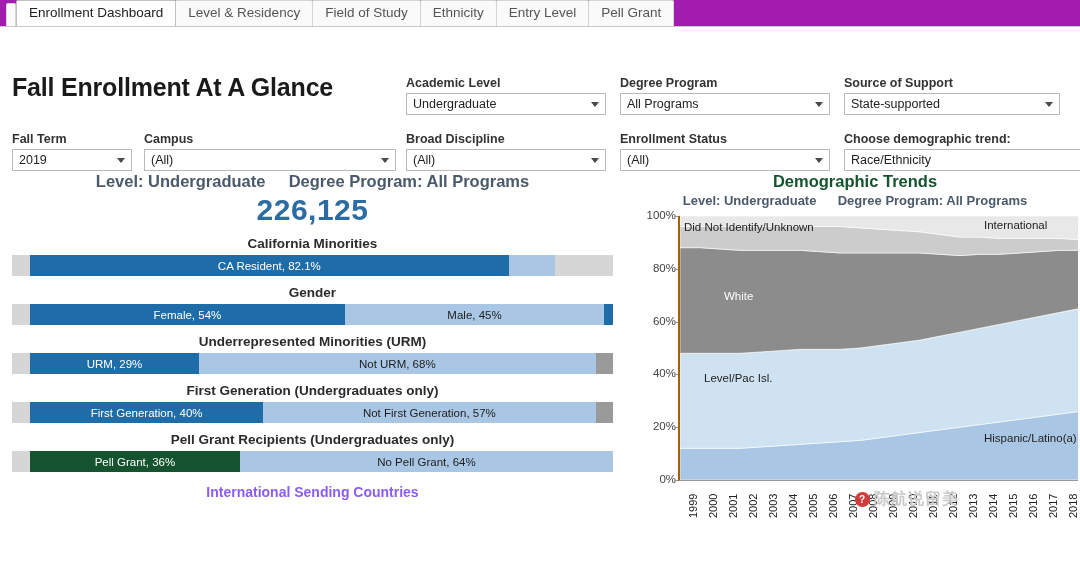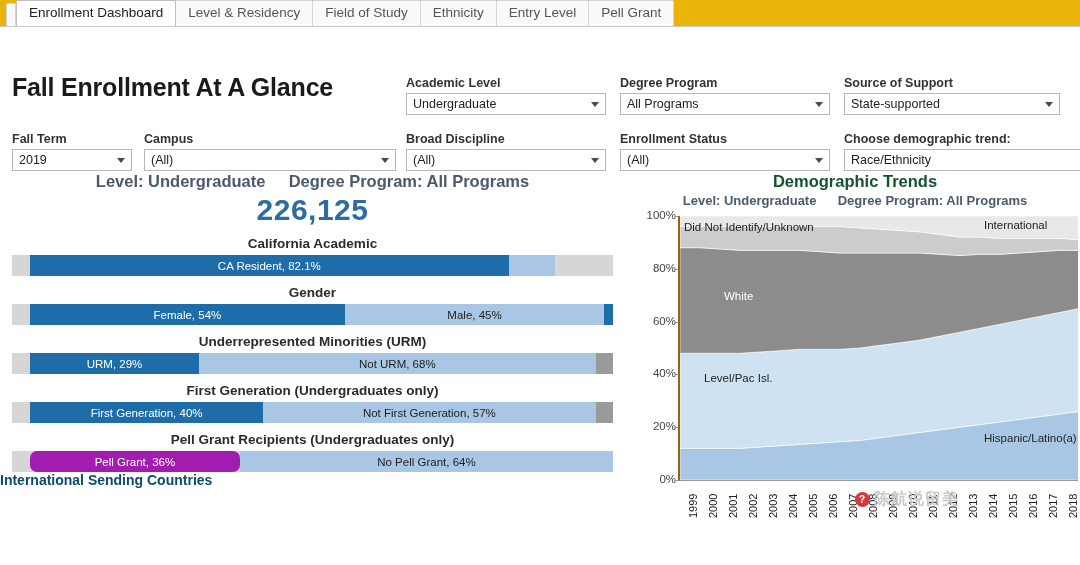--- a/index.html
+++ b/index.html
@@ -15,21 +15,21 @@
     overflow: hidden;
     position: relative;
   }
 
   
   .tabbar {
     display: flex;
     align-items: flex-end;
     height: 27px;
     border-bottom: 1px solid #c9c9c9;
-    background: #eab308;
+    background: #a21caf;
     padding-left: 6px;
     box-sizing: border-box;
   }
   .tab {
     font-size: 13.5px;
     color: #555;
     padding: 4px 12px 5px 12px;
     border: 1px solid #d5d5d5;
     border-bottom: none;
     background: #fafafa;
@@ -151,24 +151,25 @@
     display: flex;
     align-items: center;
     justify-content: center;
     font-size: 11.5px;
     color: #fff;
     white-space: nowrap;
     overflow: hidden;
   }
   .seg.light { color: #1d1d1d; }
   .lastlabel {
-    text-align: left;
+    text-align: center;
     font-size: 14px;
     font-weight: bold;
-    color: #0c4a6e;
+    color: #8b5cf6;
+    margin-top: 12px;
   }
 
   
   .right {
     position: absolute;
     left: 630px;
     top: 160px;
     width: 450px;
     height: 405px;
   }
@@ -347,21 +348,21 @@
 
 <div class="left">
   <div class="lvl-head">
     <span>Level: Undergraduate</span>
     <span class="sp"></span>
     <span>Degree Program: All Programs</span>
   </div>
   <div class="bignum">226,125</div>
 
   <div id="sections">
-      <div class="seclabel">California Academic</div>
+      <div class="seclabel">California Minorities</div>
       <div class="barwrap">
         <div class="seg" style="flex: 82.1 0 0px; background: rgb(31, 109, 168); color: rgb(255, 255, 255);">CA Resident, 82.1%</div>
         <div class="seg light" style="flex: 8 0 0px; background: rgb(169, 199, 228); color: rgb(29, 29, 29);"></div>
         <div class="seg light" style="flex: 9.9 0 0px; background: rgb(214, 214, 214); color: rgb(29, 29, 29);"></div>
       </div>
       <div class="seclabel">Gender</div>
       <div class="barwrap">
         <div class="seg" style="flex: 54 0 0px; background: rgb(31, 109, 168); color: rgb(255, 255, 255);">Female, 54%</div>
         <div class="seg light" style="flex: 44.5 0 0px; background: rgb(169, 199, 228); color: rgb(29, 29, 29);">Male, 45%</div>
         <div class="seg" style="flex: 1.5 0 0px; background: rgb(31, 109, 168); color: rgb(255, 255, 255);"></div>
@@ -373,21 +374,21 @@
         <div class="seg light" style="flex: 3 0 0px; background: rgb(154, 154, 154); color: rgb(29, 29, 29);"></div>
       </div>
       <div class="seclabel">First Generation (Undergraduates only)</div>
       <div class="barwrap">
         <div class="seg" style="flex: 40 0 0px; background: rgb(31, 109, 168); color: rgb(255, 255, 255);">First Generation, 40%</div>
         <div class="seg light" style="flex: 57 0 0px; background: rgb(169, 199, 228); color: rgb(29, 29, 29);">Not First Generation, 57%</div>
         <div class="seg light" style="flex: 3 0 0px; background: rgb(154, 154, 154); color: rgb(29, 29, 29);"></div>
       </div>
       <div class="seclabel">Pell Grant Recipients (Undergraduates only)</div>
       <div class="barwrap">
-        <div class="seg" style="flex: 36 0 0px; background: #a21caf; color: rgb(255, 255, 255); border-radius: 7px;">Pell Grant, 36%</div>
+        <div class="seg" style="flex: 36 0 0px; background: #14532d; color: rgb(255, 255, 255);">Pell Grant, 36%</div>
         <div class="seg light" style="flex: 64 0 0px; background: rgb(169, 199, 228); color: rgb(29, 29, 29);">No Pell Grant, 64%</div>
       </div>
     </div>
 
   <div class="lastlabel">International Sending Countries</div>
 </div>
 
 <div class="right">
   <div class="r-title">Demographic Trends</div>
   <div class="r-sub">

